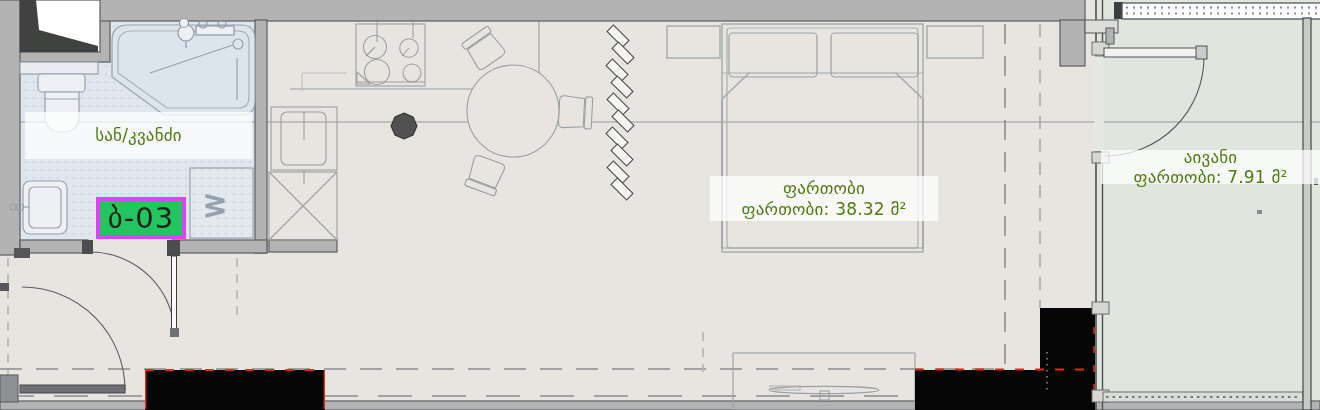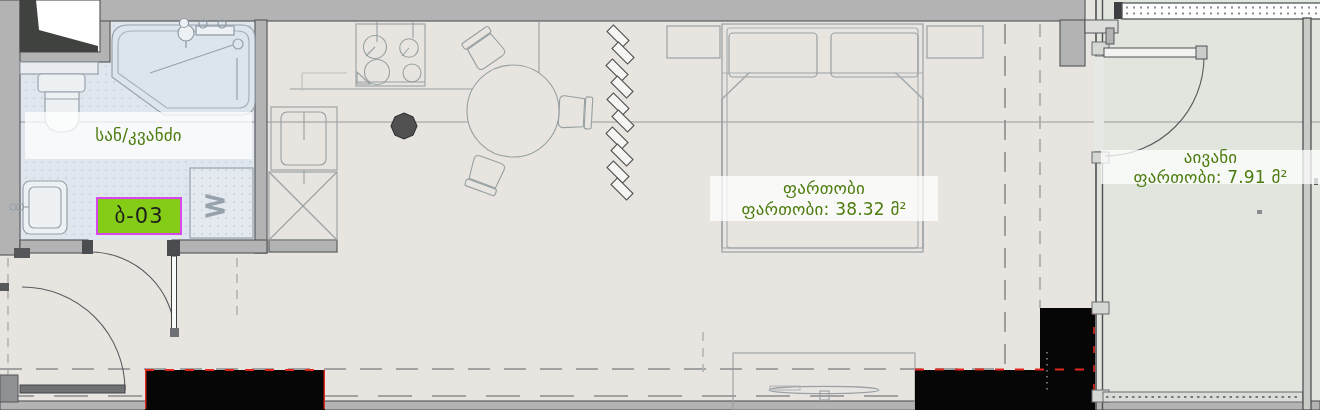--- a/index.html
+++ b/index.html
@@ -3,21 +3,21 @@
 <meta charset="utf-8">
 <style>
   html,body{margin:0;padding:0;background:#fff;}
   #stage{position:relative;width:1320px;height:410px;overflow:hidden;background:#e8e5e1;
          font-family:"DejaVu Sans",sans-serif;}
   #plan-svg{position:absolute;left:0;top:0;}
   .area-label{position:absolute;display:flex;flex-direction:column;align-items:center;
     justify-content:center;background:rgba(255,255,255,0.75);color:#4d7c0f;
     font-size:17px;font-weight:500;line-height:1.18;letter-spacing:.2px;white-space:nowrap;}
   .unit-box{position:absolute;display:flex;align-items:center;justify-content:center;
-    background:#84cc16;border:2px solid #d946ef;color:#1d1d1d;font-size:21px;
+    background:#22c55e;border:4px solid #d946ef;color:#1d1d1d;font-size:29px;
     font-weight:500;letter-spacing:1px;}
 </style>
 </head>
 <body>
 
 <div id="stage">
 <svg id="plan-svg" width="1320" height="410" viewBox="0 0 1320 410">
   <defs>
     <pattern id="bathdots" width="8" height="8" patternUnits="userSpaceOnUse">
       <circle cx="2" cy="2" r="0.8" fill="#b7c5d2"></circle>

